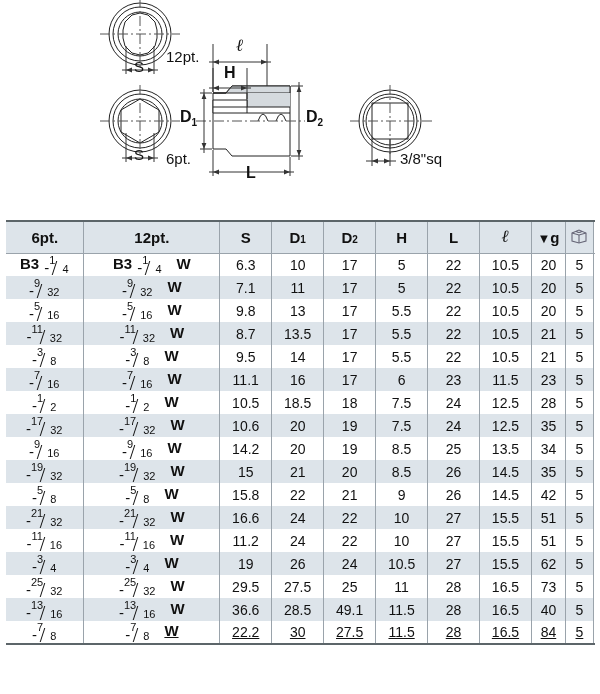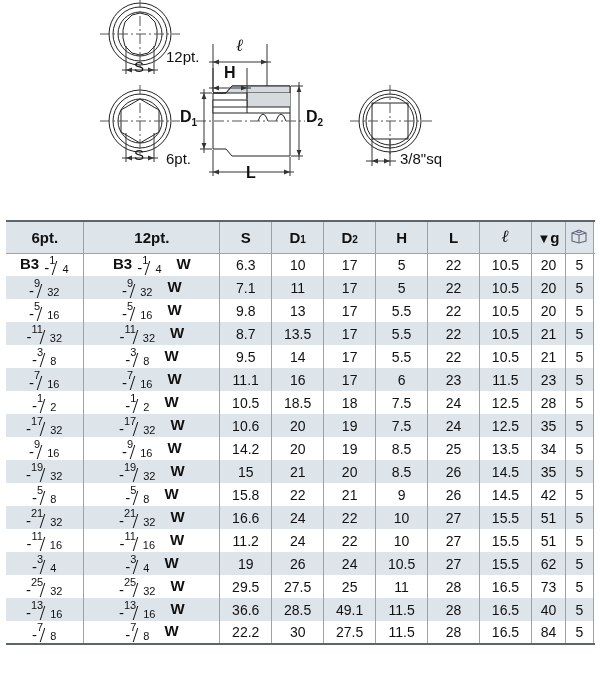--- a/index.html
+++ b/index.html
@@ -65,21 +65,21 @@
     height: 32px;
     border-top: 2px solid #5c6569;
     border-bottom: 1px solid #9aa3ab;
   }
   table.spec thead th.nobord-l { border-left: none; }
   table.spec thead th.nobord-r { border-right: none; }
   table.spec tbody tr.odd  td { background: #ffffff; }
   table.spec tbody tr.even td { background: #dde4ea; }
   table.spec tbody td.first { border-left: none; }
   table.spec tbody td.last  { border-right: none; }
-  table.spec tbody tr:last-child td { border-bottom: 2px solid #5c6569; }
+  table.spec tbody tr:last-child td { border-bottom: 2px solid #5c6569; text-decoration: underline; }
 
   
   td.desig {
     text-align: center;
     font-size: 15px;
     padding-right: 4px;
     margin-top: 31px;
   }
   .prefix { font-weight: bold; font-size: 15px; margin-right: 1px; }
   .wmark  { font-weight: bold; font-size: 15px; margin-left: 14px; }

